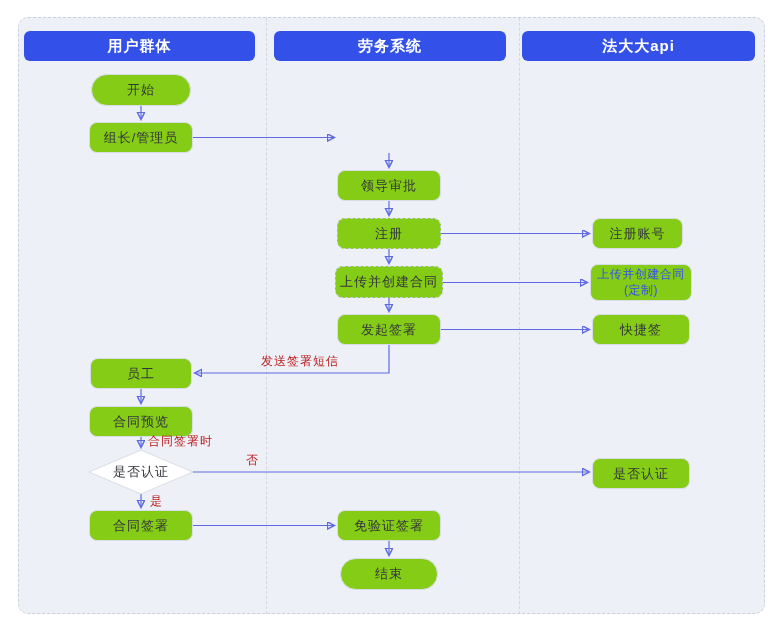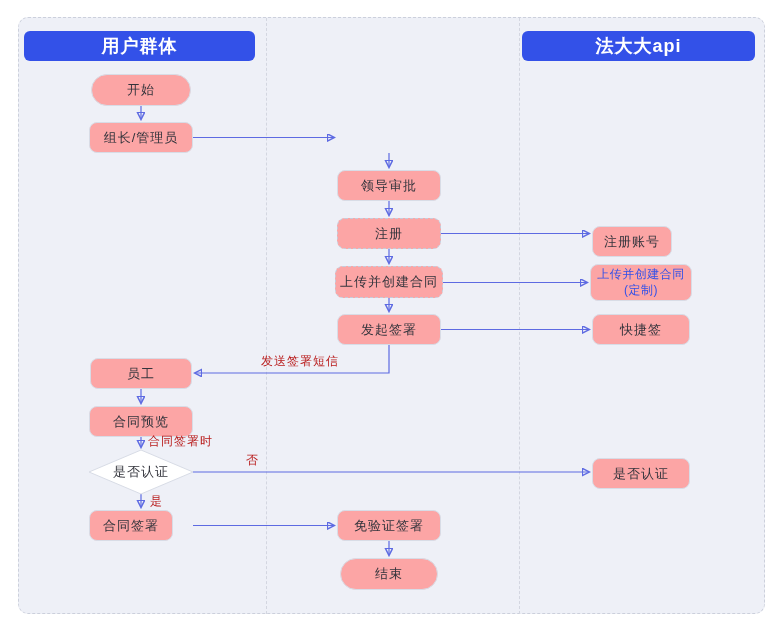--- a/index.html
+++ b/index.html
@@ -2,23 +2,23 @@
 <html><head>
 <meta charset="utf-8">
 <style>
   html,body{margin:0;padding:0;background:#ffffff;}
   .screen{position:relative;width:780px;height:634px;background:#ffffff;
           font-family:"Liberation Sans", sans-serif;overflow:hidden;}
   .panel{position:absolute;left:18px;top:17px;width:747px;height:597px;
          background:#eef0f7;border:1px dashed #ccd0dc;border-radius:10px;box-sizing:border-box;}
   .divider{position:absolute;top:18px;height:596px;width:0;border-left:1px dashed #d3d6e0;}
   .lane-header{position:absolute;height:30px;background:#3351e8;border-radius:6px;
-               color:#ffffff;font-weight:bold;font-size:18px;letter-spacing:1px;
+               color:#ffffff;font-weight:bold;font-size:15px;letter-spacing:1px;
                display:flex;align-items:center;justify-content:center;}
-  .node{position:absolute;background:#fca5a5;border:1px solid #d8dce6;border-radius:8px;
+  .node{position:absolute;background:#84cc16;border:1px solid #d8dce6;border-radius:8px;
         box-sizing:border-box;display:flex;flex-direction:column;align-items:center;justify-content:center;
         font-size:13px;color:#33343c;text-align:center;letter-spacing:1px;}
   .pill{border-radius:17px;}
   .dashed{border-style:dashed;border-color:#c6cbd9;}
   .blue-node{color:#3351e8;font-size:12px;line-height:1.3;letter-spacing:0.5px;}
   .diamond-label{position:absolute;display:flex;align-items:center;justify-content:center;
                  font-size:13px;color:#33343c;letter-spacing:1px;}
   .elabel{position:absolute;font-size:12px;color:#b91c1c;letter-spacing:1px;white-space:nowrap;}
   svg.connectors{position:absolute;left:0;top:0;pointer-events:none;}
   svg.connectors path{fill:none;stroke:#5d6ae2;stroke-width:1.2;}
@@ -27,20 +27,21 @@
 </head>
 <body>
 
 <div class="screen">
 
   <div class="panel"></div>
   <div class="divider" style="left:266px;"></div>
   <div class="divider" style="left:519px;"></div>
 
   <div class="lane-header" style="left:24px;top:31px;width:231px;">用户群体</div>
+  <div class="lane-header" style="left:274px;top:31px;width:232px;">劳务系统</div>
   <div class="lane-header" style="left:522px;top:31px;width:233px;">法大大api</div>
 
   <svg class="connectors" width="780" height="634" viewBox="0 0 780 634">
     <defs>
       <marker id="arr" markerWidth="7" markerHeight="7" refX="5.5" refY="3" orient="auto">
         <path d="M0,0 L6,3 L0,6 Z" fill="#4c5ce2" stroke="none"></path>
       </marker>
     </defs>
     <path d="M141,106 L141,119" marker-end="url(#arr)"></path>
     <path d="M193,137.5 L334,137.5" marker-end="url(#arr)"></path>
@@ -59,30 +60,30 @@
     <path d="M193,525.5 L334,525.5" marker-end="url(#arr)"></path>
     <path d="M389,541 L389,555" marker-end="url(#arr)"></path>
     <polygon points="89,472 141,450 193,472 141,494"></polygon>
   </svg>
 
   <div class="node pill" style="left:91px;top:74px;width:100px;height:32px;">开始</div>
   <div class="node" style="left:89px;top:122px;width:104px;height:31px;">组长/管理员</div>
   <div class="node" style="left:90px;top:358px;width:102px;height:31px;">员工</div>
   <div class="node" style="left:89px;top:406px;width:104px;height:31px;">合同预览</div>
   <div class="diamond-label" style="left:89px;top:450px;width:104px;height:44px;">是否认证</div>
-  <div class="node" style="left:89px;top:510px;width:84px;height:31px;">合同签署</div>
+  <div class="node" style="left:89px;top:510px;width:104px;height:31px;">合同签署</div>
 
   <div class="node" style="left:337px;top:170px;width:104px;height:31px;">领导审批</div>
   <div class="node dashed" style="left:337px;top:218px;width:104px;height:31px;">注册</div>
   <div class="node dashed" style="left:335px;top:266px;width:108px;height:32px;">上传并创建合同</div>
   <div class="node" style="left:337px;top:314px;width:104px;height:31px;text-align:center;">发起签署</div>
   <div class="node" style="left:337px;top:510px;width:104px;height:31px;">免验证签署</div>
   <div class="node pill" style="left:340px;top:558px;width:98px;height:32px;">结束</div>
 
-  <div class="node" style="left:592px;top:226px;width:80px;height:31px;">注册账号</div>
+  <div class="node" style="left:592px;top:218px;width:91px;height:31px;">注册账号</div>
   <div class="node blue-node" style="left:590px;top:264px;width:102px;height:37px;">
     <span>上传并创建合同</span>
     <span>(定制)</span>
   </div>
   <div class="node" style="left:592px;top:314px;width:98px;height:31px;">快捷签</div>
   <div class="node" style="left:592px;top:458px;width:98px;height:31px;">是否认证</div>
 
   <div class="elabel" style="left:261px;top:353px;">发送签署短信</div>
   <div class="elabel" style="left:148px;top:433px;">合同签署时</div>
   <div class="elabel" style="left:246px;top:452px;">否</div>

